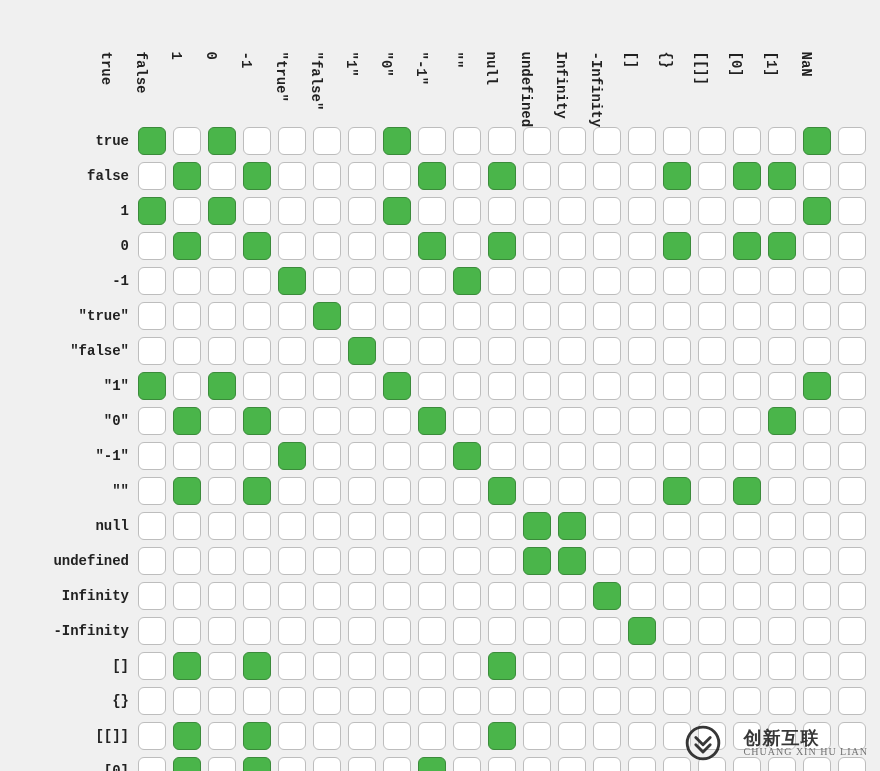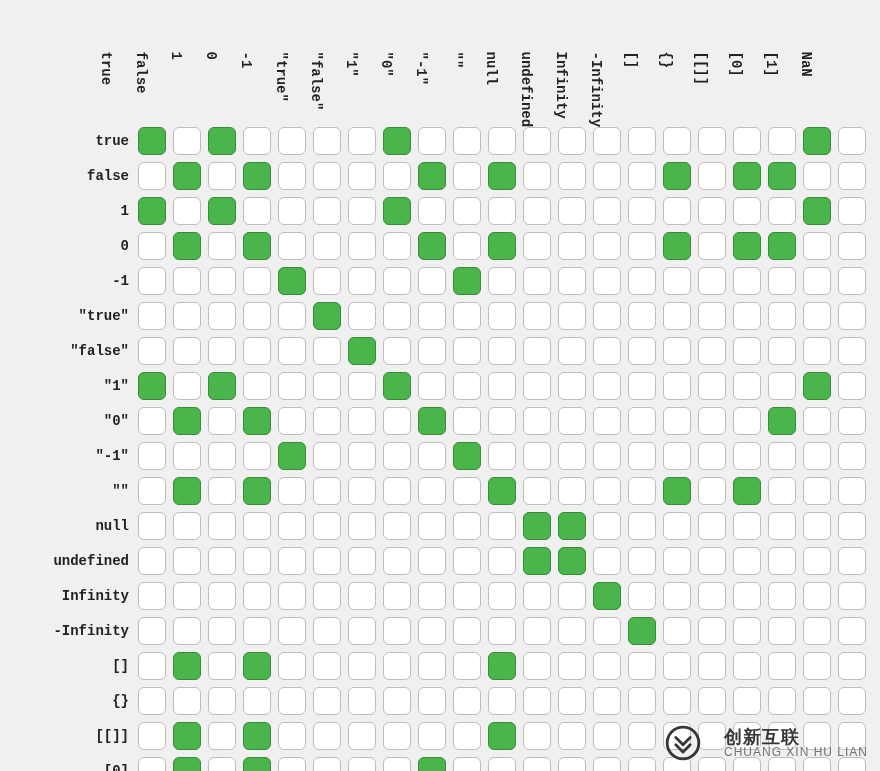--- a/index.html
+++ b/index.html
@@ -89,22 +89,22 @@
     line-height: 1;
   }
   .watermark .txt .cn {
     font-family: "Helvetica Neue", Arial, sans-serif;
     font-size: 18px;
     font-weight: 700;
     color: #222;
     letter-spacing: 1px;
   }
   .watermark .txt .en {
-    font-family: Liberation Sans, sans-serif;
-    font-size: 12px;
+    font-family: Liberation Serif, serif;
+    font-size: 10px;
     color: #666;
     letter-spacing: 1px;
   }
 </style>
 </head>
 <body>
 
 <div class="wrap">
   <table class="matrix">
     <thead>

